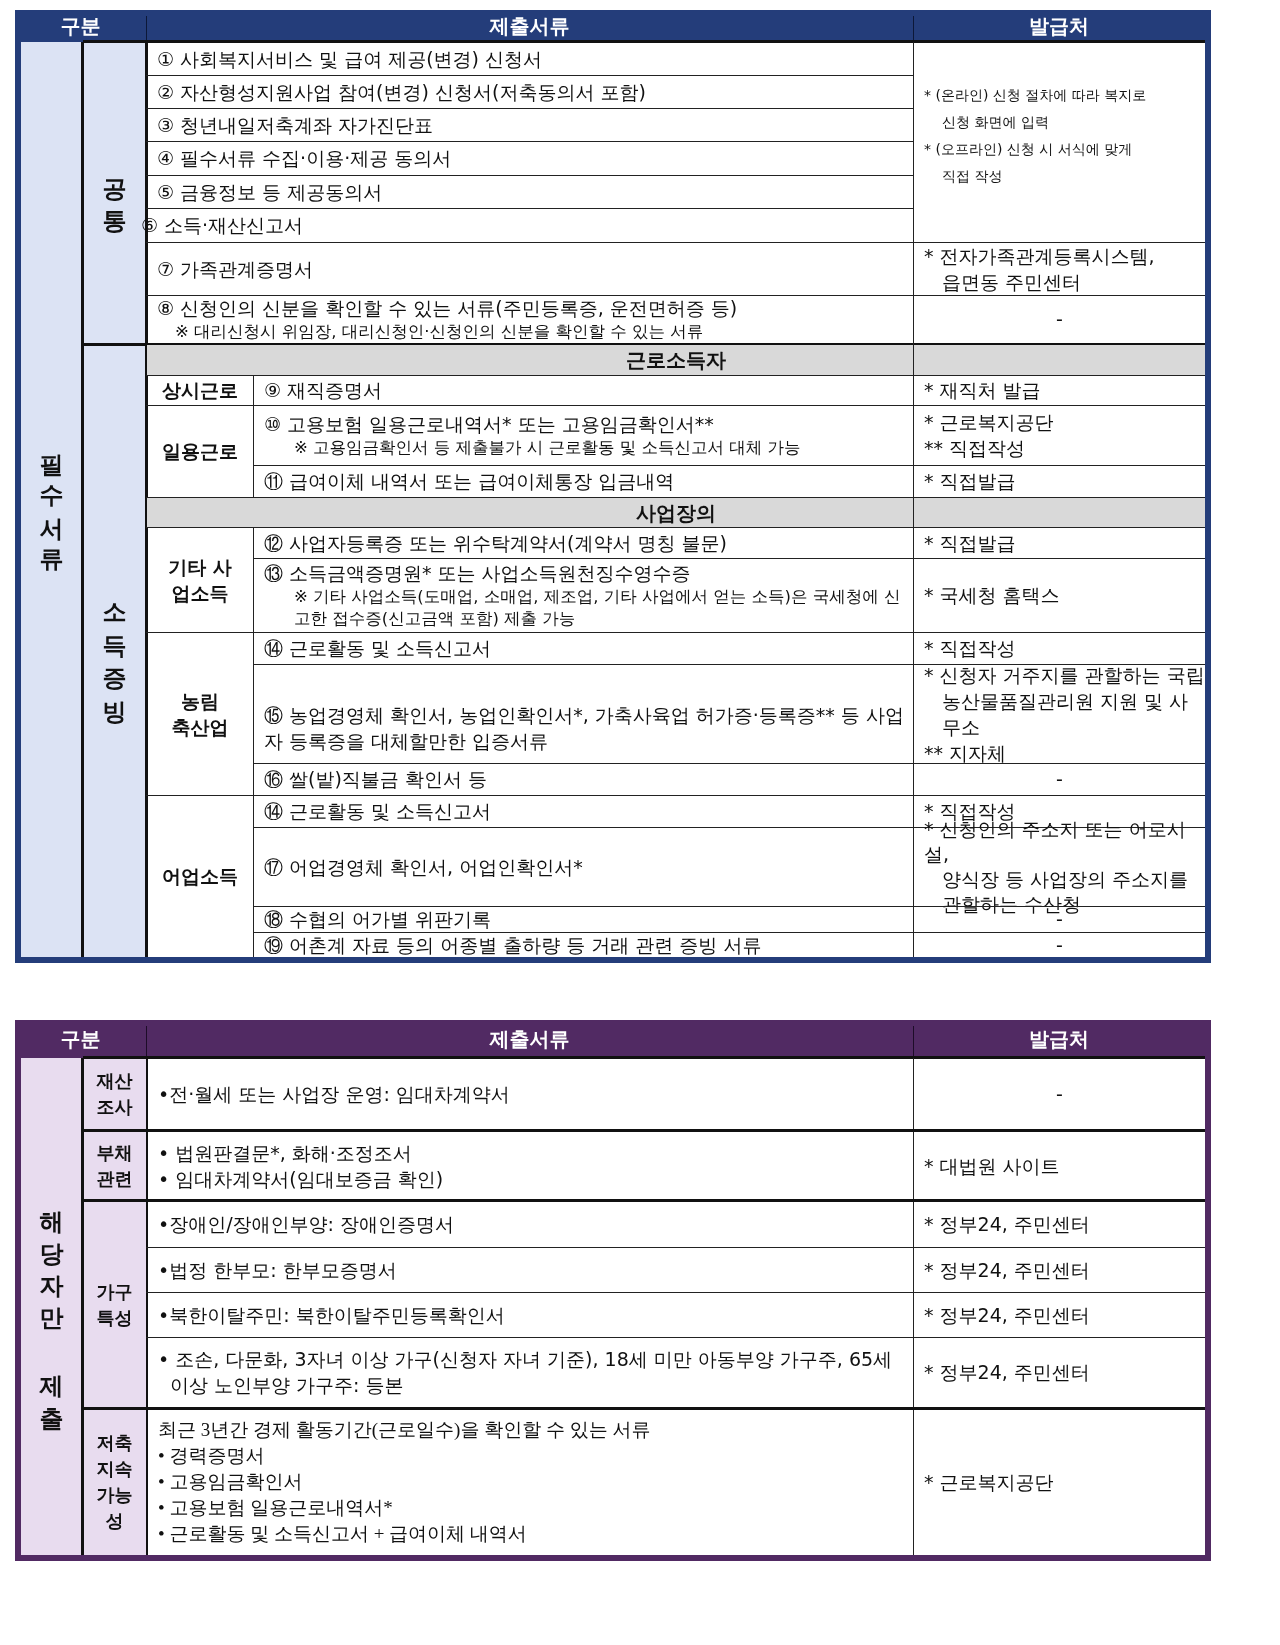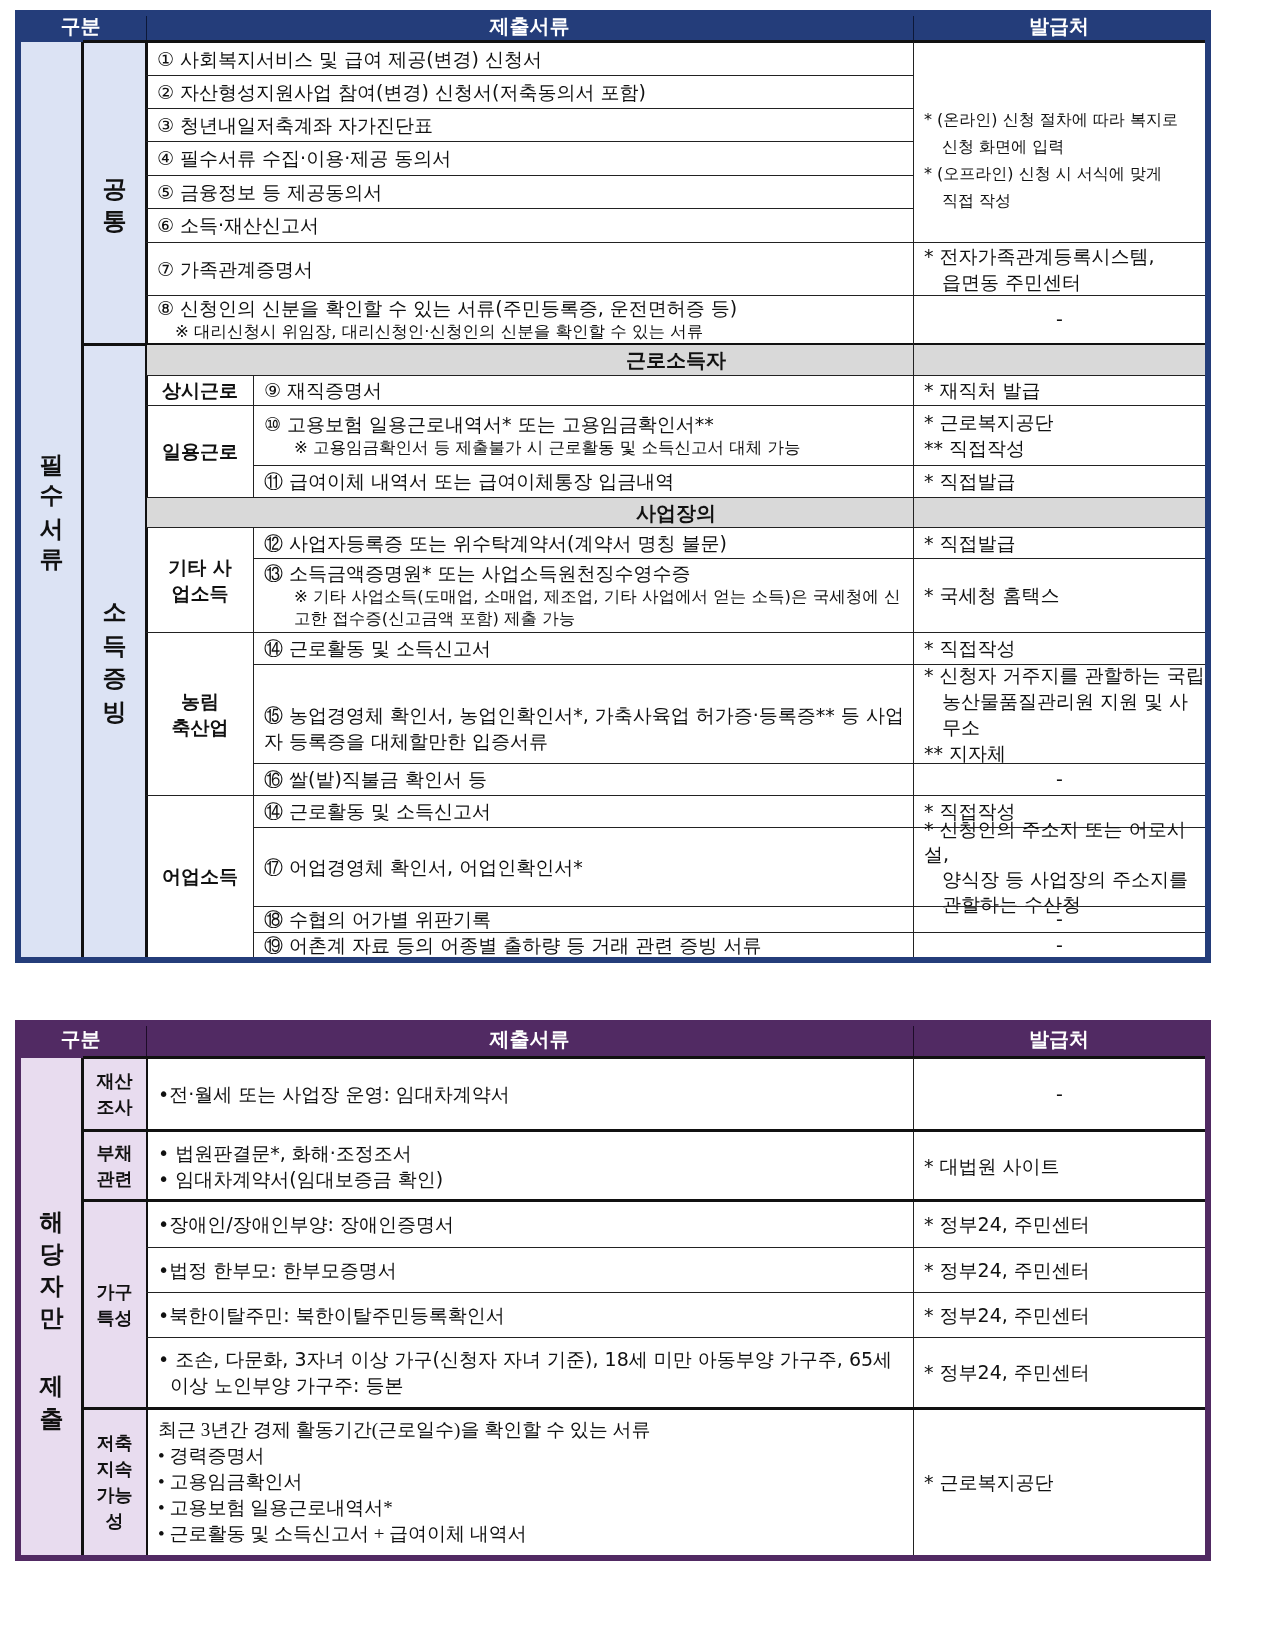--- a/index.html
+++ b/index.html
@@ -45,35 +45,35 @@
   <div class="hl thick" style="left:83px;top:40px;width:1122px;"></div>
   <div class="vl thick" style="left:81px;top:42px;height:915px;"></div>
   <div class="vl thick" style="left:145px;top:42px;height:915px;"></div>
   <div class="hl thick" style="left:82px;top:343px;width:1123px;"></div>
 
   <div class="cell" style="left:147px;top:42px;width:766px;height:33px;">① 사회복지서비스 및 급여 제공(변경) 신청서</div>
   <div class="cell" style="left:147px;top:75px;width:766px;height:33px;">② 자산형성지원사업 참여(변경) 신청서(저축동의서 포함)</div>
   <div class="cell" style="left:147px;top:108px;width:766px;height:33px;">③ 청년내일저축계좌 자가진단표</div>
   <div class="cell" style="left:147px;top:141px;width:766px;height:34px;">④ 필수서류 수집·이용·제공 동의서</div>
   <div class="cell" style="left:147px;top:175px;width:766px;height:33px;">⑤ 금융정보 등 제공동의서</div>
-  <div class="cell" style="left:147px;top:208px;width:766px;height:34px;">⑥ 소득·재산신고서</div>
+  <div class="cell" style="left:131px;top:208px;width:766px;height:34px;">⑥ 소득·재산신고서</div>
   <div class="cell" style="left:147px;top:242px;width:766px;height:53px;">⑦ 가족관계증명서</div>
   <div class="cell multi" style="left:147px;top:295px;width:766px;height:48px;">
     <span>⑧ 신청인의 신분을 확인할 수 있는 서류(주민등록증, 운전면허증 등)</span>
     <span class="note" style="padding-left:18px;">※ 대리신청시 위임장, 대리신청인·신청인의 신분을 확인할 수 있는 서류</span>
   </div>
   <div class="hl" style="left:146px;top:75px;width:767px;"></div>
   <div class="hl" style="left:146px;top:108px;width:767px;"></div>
   <div class="hl" style="left:146px;top:141px;width:767px;"></div>
   <div class="hl" style="left:146px;top:175px;width:767px;"></div>
   <div class="hl" style="left:146px;top:208px;width:767px;"></div>
   <div class="hl" style="left:146px;top:242px;width:1059px;"></div>
   <div class="hl" style="left:146px;top:295px;width:1059px;"></div>
 
-  <div class="cell multi" style="left:914px;top:60px;width:291px;height:200px;font-size:16px;line-height:27px;">
+  <div class="cell multi" style="left:914px;top:36px;width:291px;height:200px;font-size:14px;line-height:27px;">
     <span>* (온라인) 신청 절차에 따라 복지로</span>
     <span style="padding-left:18px;">신청 화면에 입력</span>
     <span>* (오프라인) 신청 시 서식에 맞게</span>
     <span style="padding-left:18px;">직접 작성</span>
   </div>
   <div class="cell multi" style="left:914px;top:242px;width:291px;height:53px;">
     <span>* 전자가족관계등록시스템,</span>
     <span style="padding-left:18px;">읍면동 주민센터</span>
   </div>
   <div class="cell ctr" style="left:914px;top:295px;width:291px;height:48px;">-</div>

